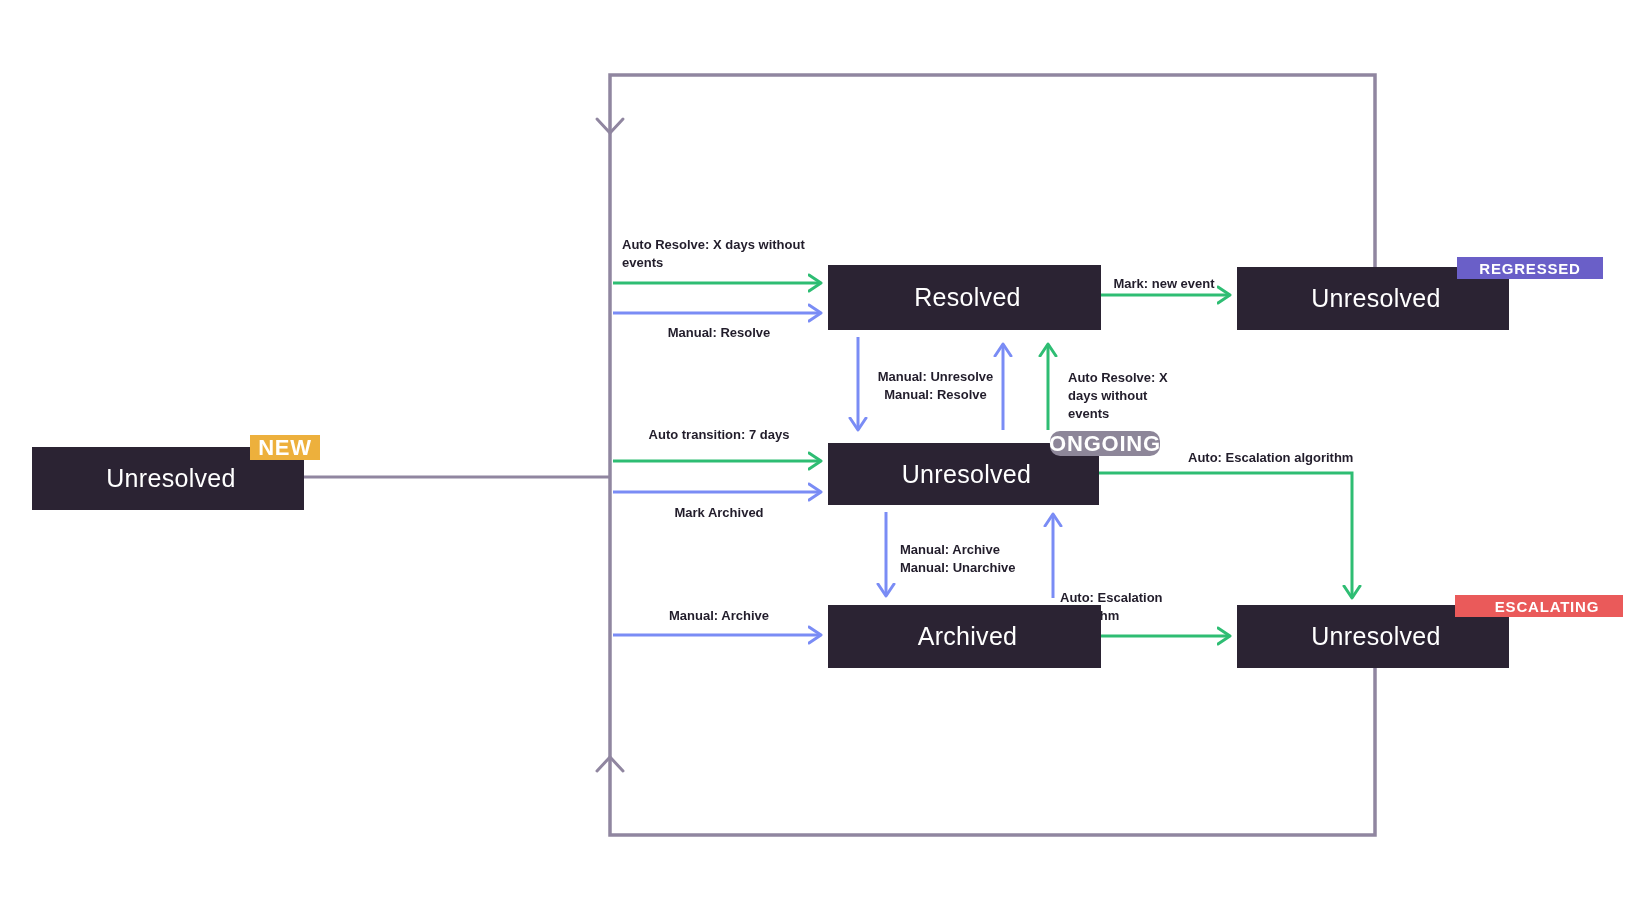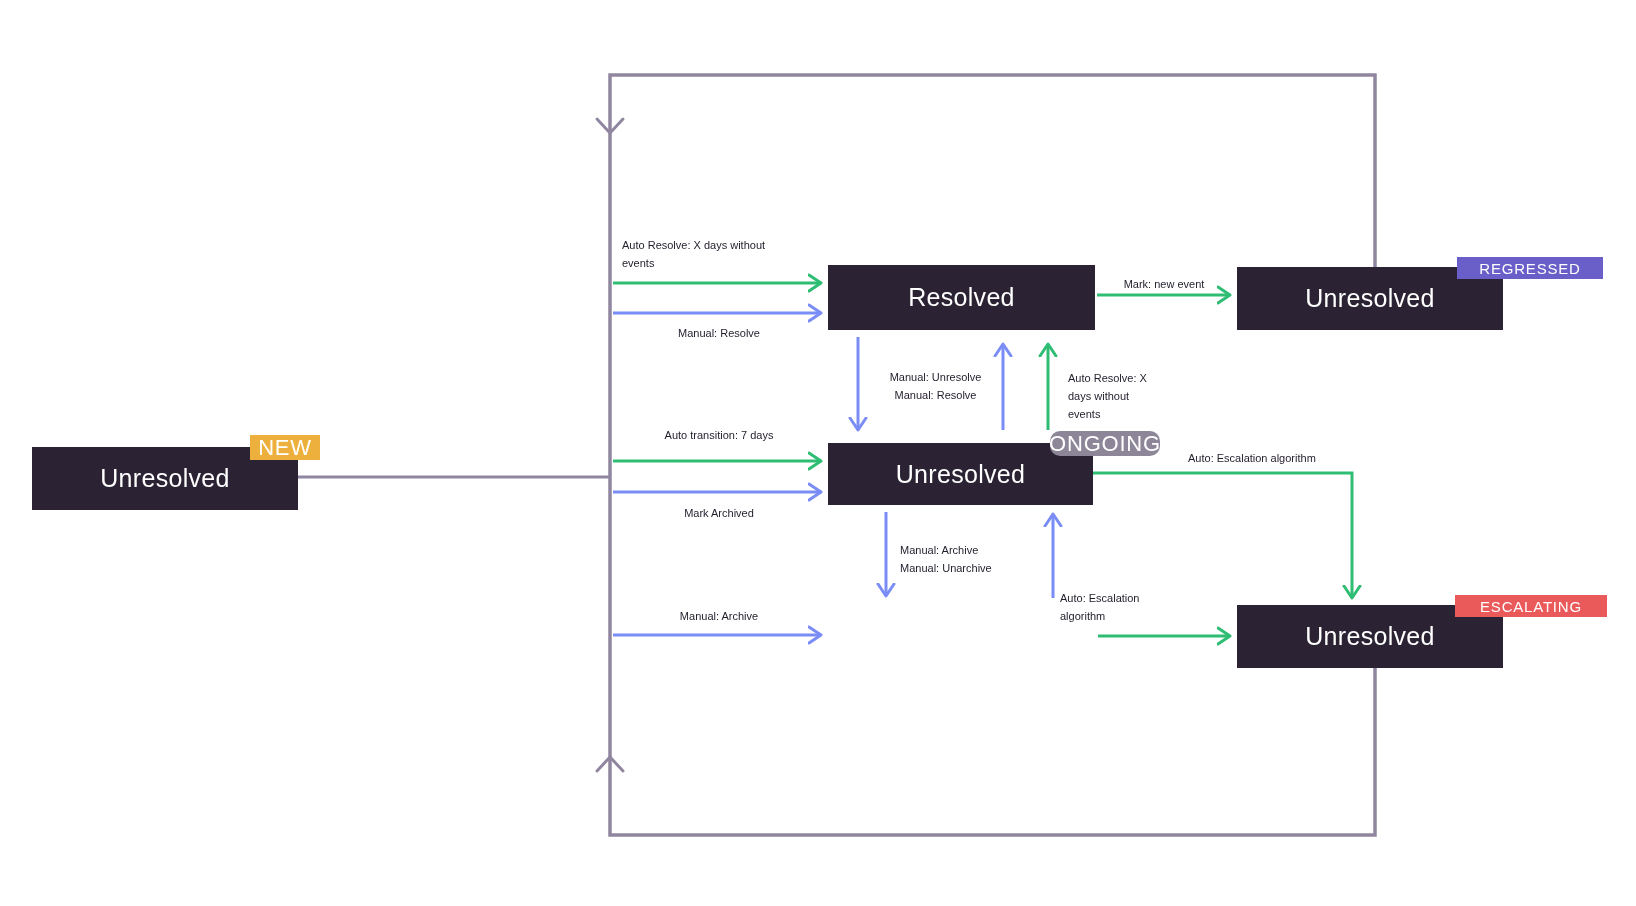--- a/index.html
+++ b/index.html
@@ -15,38 +15,38 @@
   .wire.green { stroke:var(--auto-edge-green,#2EBD73); }
   .wire.blue  { stroke:var(--manual-edge-blue,#7A8CF5); }
   .arr-g { marker-end:url(#ah-green); }
   .arr-b { marker-end:url(#ah-blue); }
   .mk { fill:none; stroke-width:3; stroke-linecap:round; stroke-linejoin:round; }
   .mk-green { stroke:var(--auto-edge-green,#2EBD73); }
   .mk-blue  { stroke:var(--manual-edge-blue,#7A8CF5); }
 
   .state {
     position:absolute; display:flex; align-items:center; justify-content:center;
-    background:var(--state-box,#2B2333); z-index:2;
+    background:var(--state-box,#2B2333); z-index:2;padding-left:6px;
   }
   .state-label {
     color:var(--state-text,#ffffff); font-size:25px; font-weight:500; letter-spacing:0.3px;
   }
   .badge {
     position:absolute; display:flex; align-items:center; justify-content:center;
-    color:#fff; z-index:3; font-weight:400; letter-spacing:0.8px;
+    color:#fff; z-index:3; font-weight:700; letter-spacing:0.8px;
   }
   .badge.big   { font-size:22px; }
   .badge.small { font-size:15px; }
   .badge.b-new        { background:var(--badge-new,#EDB03C); }
   .badge.b-ongoing    { background:var(--badge-ongoing,#8D8699);border-radius:10px; }
   .badge.b-regressed  { background:var(--badge-regressed,#6A5FC8); }
-  .badge.b-escalating { background:var(--badge-escalating,#EA5A5A); }
+  .badge.b-escalating { background:var(--badge-escalating,#EA5A5A);padding-left:16px; }
 
   .lbl {
-    position:absolute; font-size:11px; line-height:18px; font-weight:400;
+    position:absolute; font-size:13px; line-height:18px; font-weight:700;
     color:var(--label-text,#221D2B); z-index:1; white-space:nowrap;
   }
   .lbl.center { text-align:center; }
 </style>
 </head>
 <body>
 
 <div class="canvas">
 
   <svg class="wires" width="1636" height="906" viewBox="0 0 1636 906">
@@ -81,20 +81,23 @@
   </svg>
 
   <div class="state" style="left:32px;top:447px;width:266px;height:63px">
     <span class="state-label">Unresolved</span>
   </div>
   <div class="state" style="left:828px;top:265px;width:267px;height:65px">
     <span class="state-label">Resolved</span>
   </div>
   <div class="state" style="left:828px;top:443px;width:265px;height:62px">
     <span class="state-label">Unresolved</span>
+  </div>
+  <div class="state" style="left:828px;top:605px;width:267px;height:63px">
+    <span class="state-label">Archived</span>
   </div>
   <div class="state" style="left:1237px;top:267px;width:266px;height:63px">
     <span class="state-label">Unresolved</span>
   </div>
   <div class="state" style="left:1237px;top:605px;width:266px;height:63px">
     <span class="state-label">Unresolved</span>
   </div>
 
   <div class="badge big b-new" style="left:250px;top:435px;width:70px;height:25px">NEW</div>
   <div class="badge big b-ongoing" style="left:1050px;top:431px;width:110px;height:25px">ONGOING</div>

